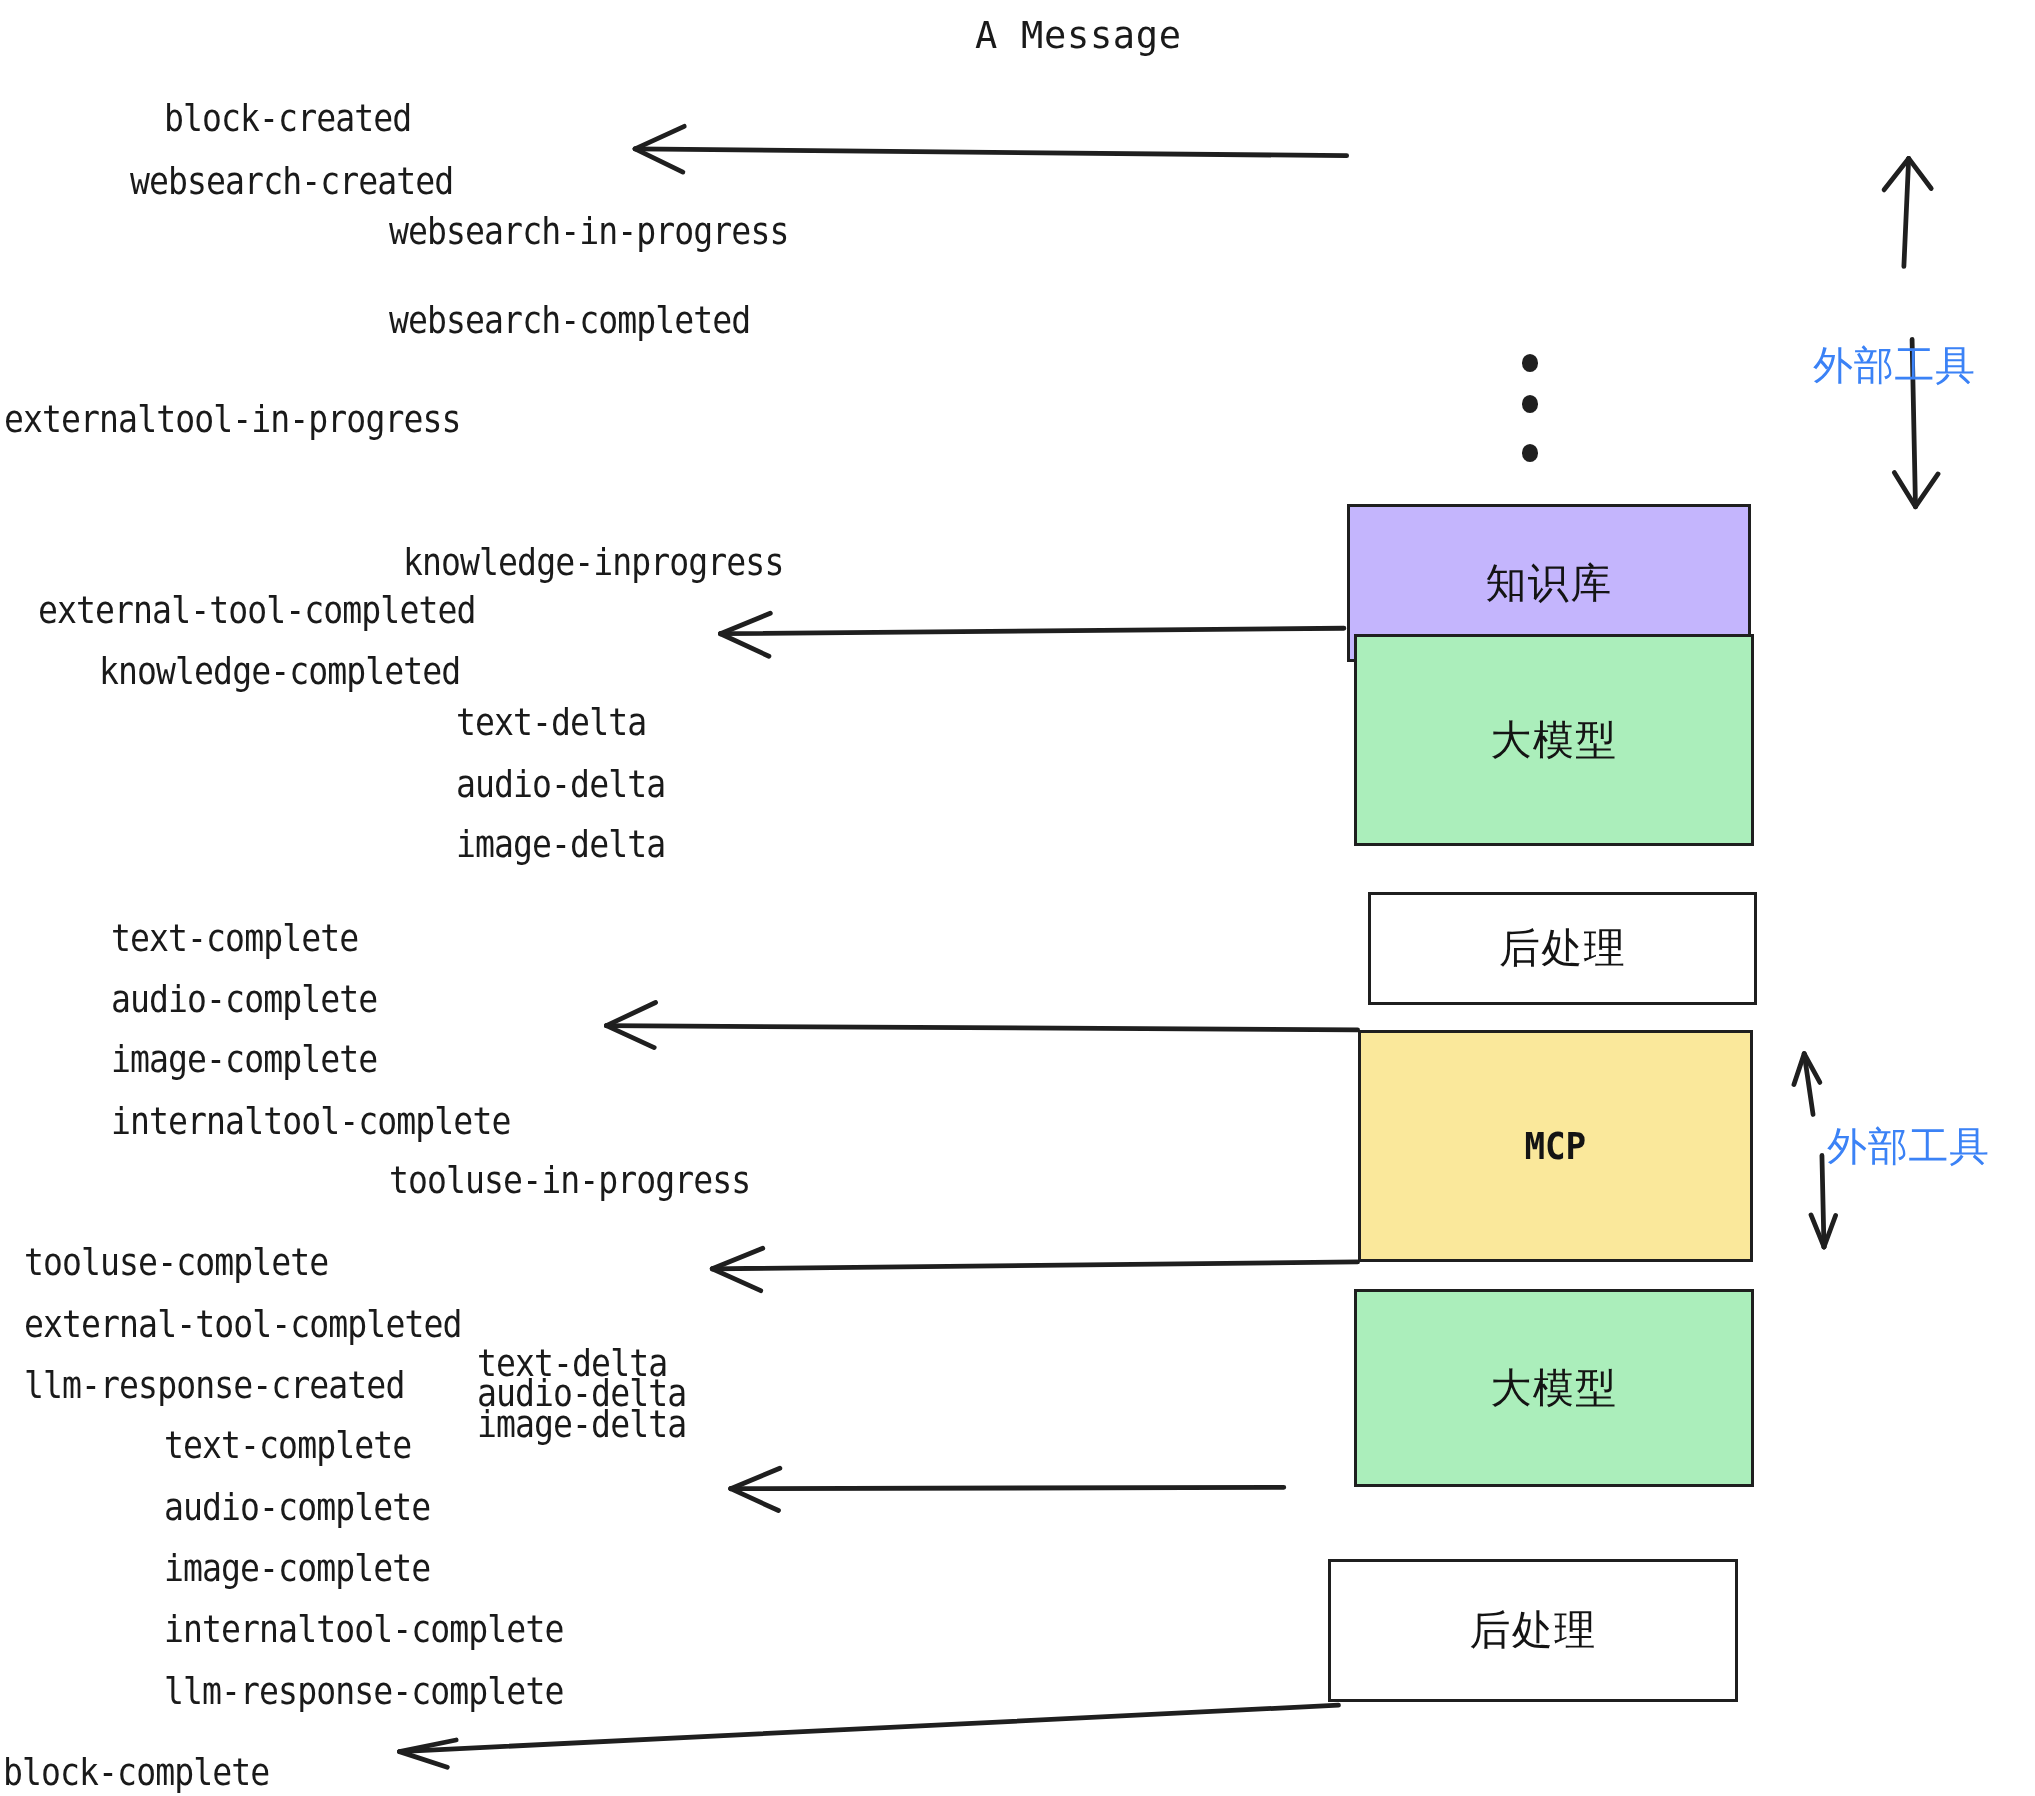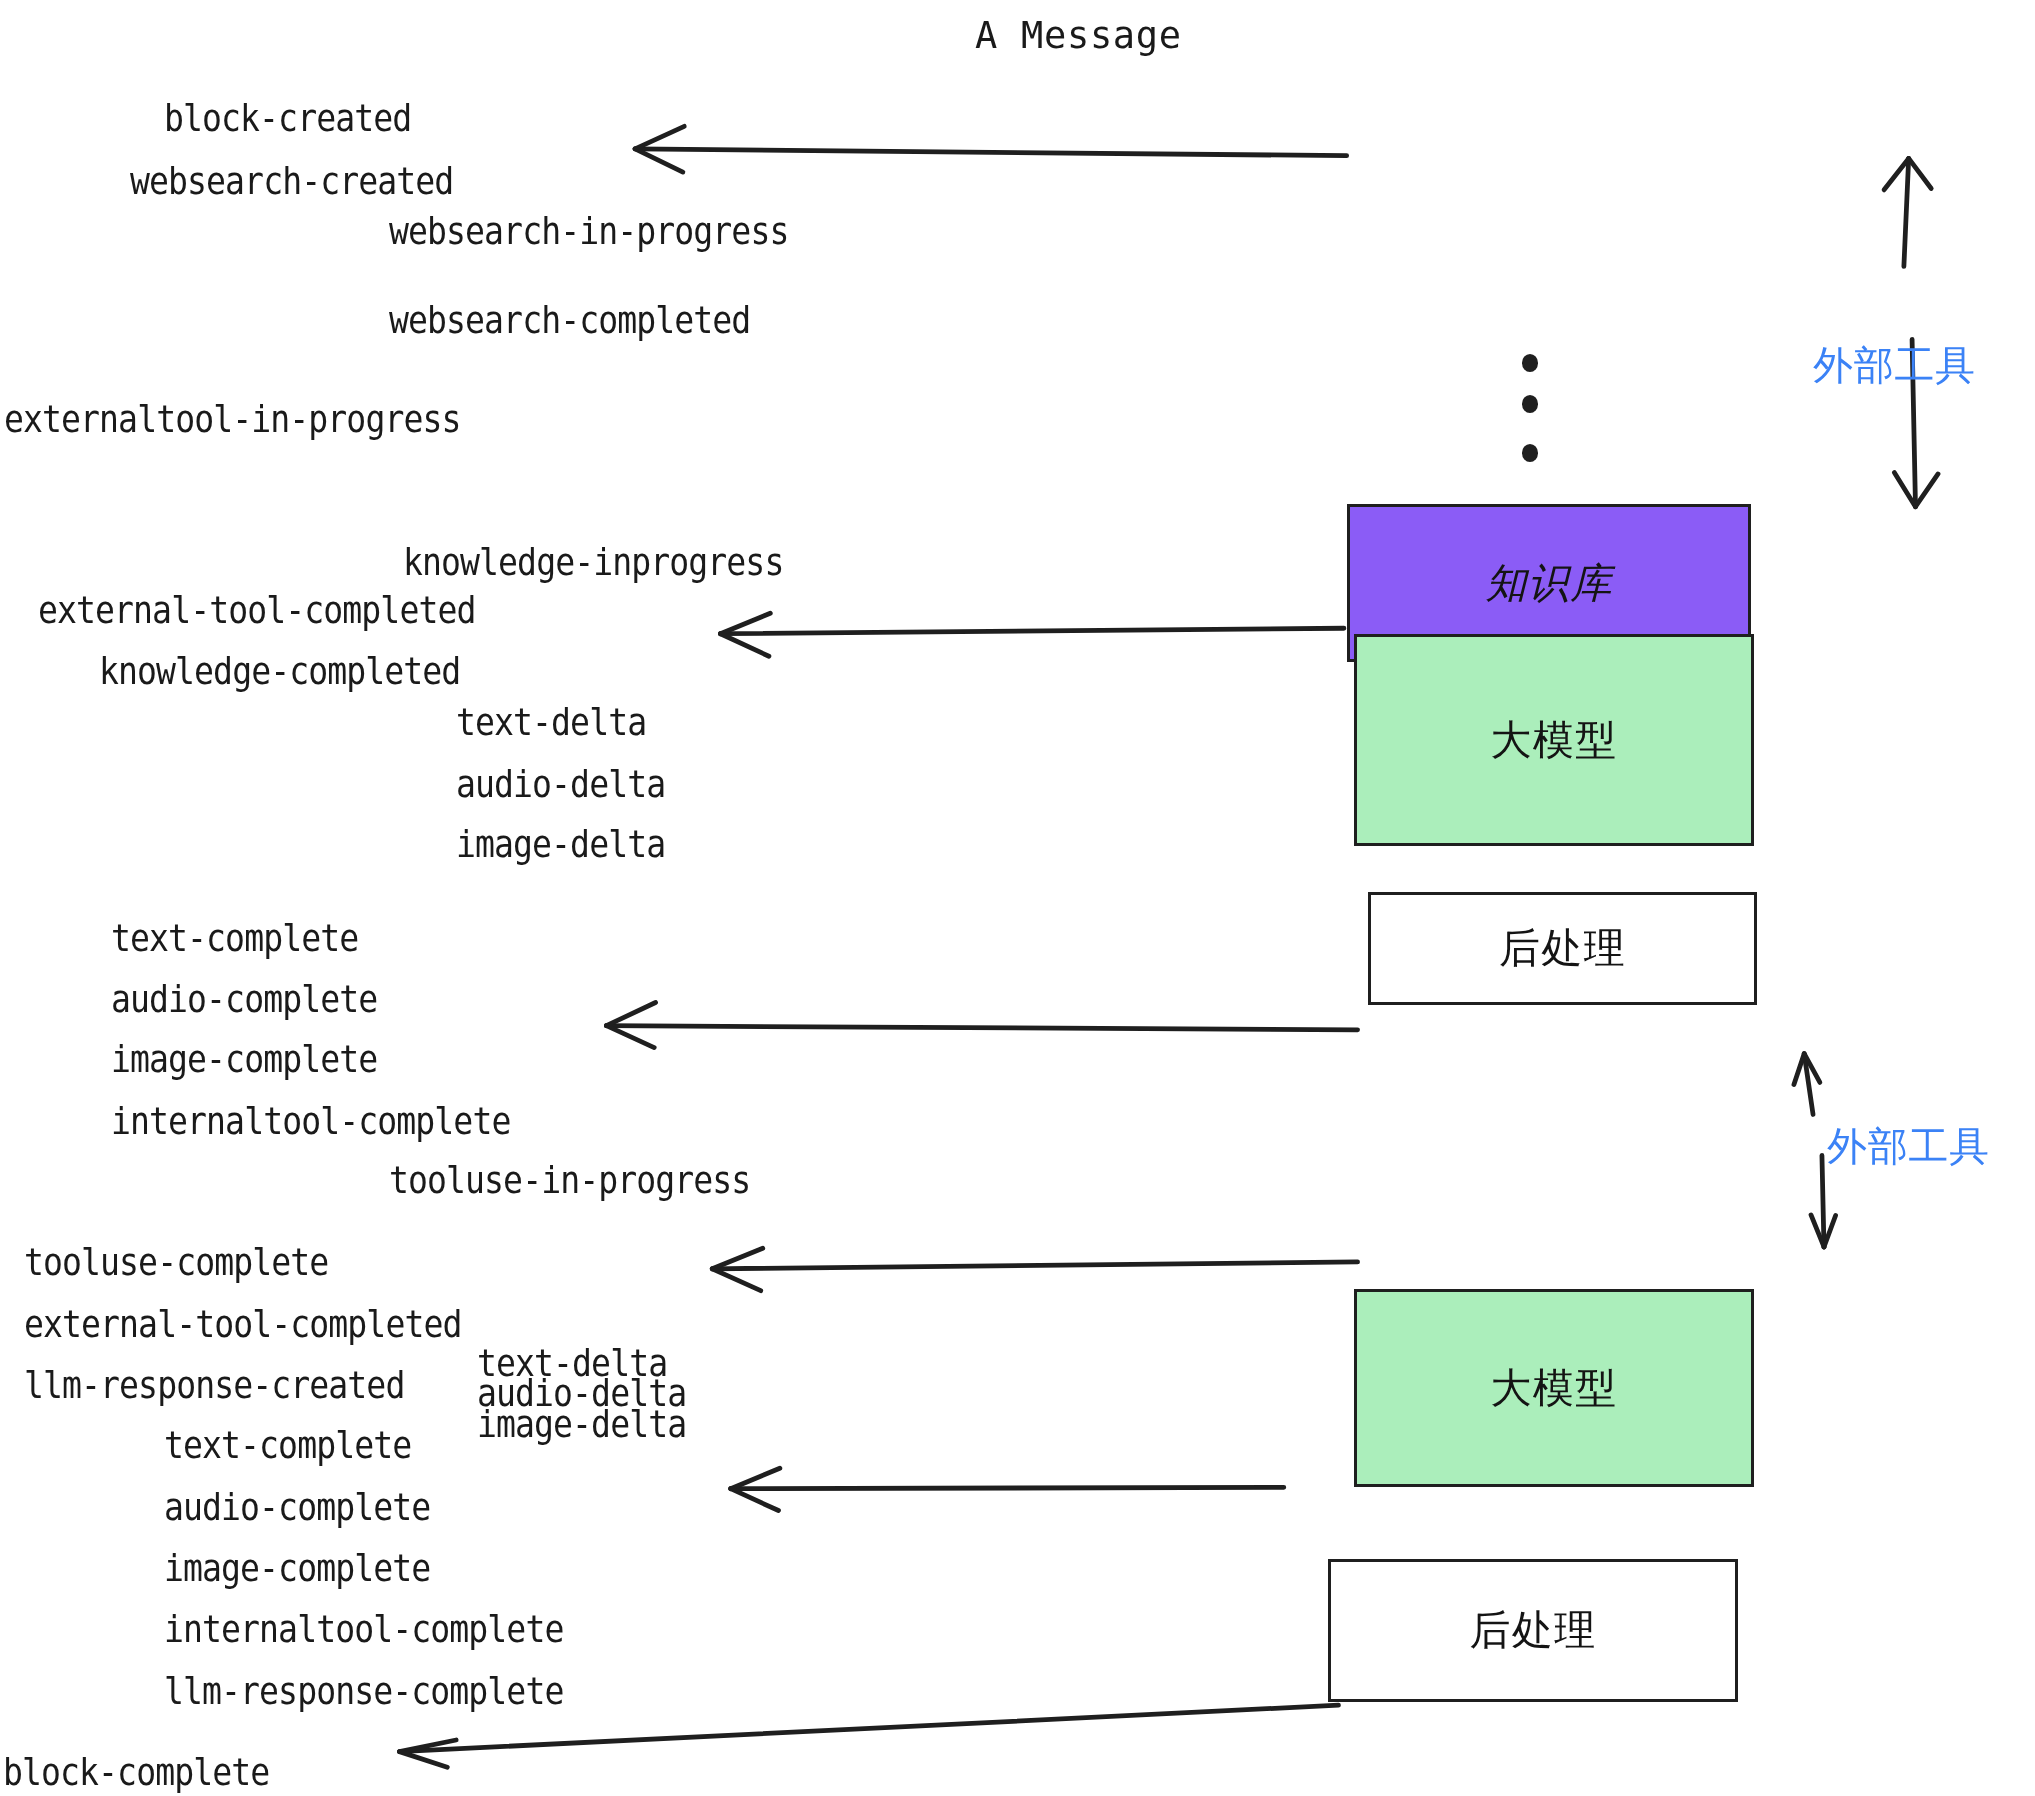--- a/index.html
+++ b/index.html
@@ -136,28 +136,31 @@
     <g fill="none" stroke="#1f1f1f" stroke-width="7" stroke-linecap="round" stroke-linejoin="round">
       <path d="M2655,1632 L2642,1543"></path>
       <path d="M2642,1543 L2627,1588"></path>
       <path d="M2642,1543 L2665,1585"></path>
       <path d="M2668,1692 L2671,1826"></path>
       <path d="M2671,1826 L2652,1779"></path>
       <path d="M2671,1826 L2688,1780"></path>
     </g>
   </svg>
 
-  <div class="box" style="left: 1347px; top: 504px; width: 404px; height: 158px; background: #8b5cf6; font-style: italic;">
+  <div class="box" style="left: 1347px; top: 504px; width: 404px; height: 158px; background: #c4b5fd;">
       <span class="boxlabel">知识库</span>
     </div>
   <div class="box" style="left: 1354px; top: 634px; width: 400px; height: 212px; background: rgb(171, 238, 187);">
       <span class="boxlabel">大模型</span>
     </div>
   <div class="box" style="left: 1368px; top: 892px; width: 389px; height: 113px; background: rgb(255, 255, 255);">
       <span class="boxlabel">后处理</span>
+    </div>
+  <div class="box mcp" style="left: 1358px; top: 1030px; width: 395px; height: 232px; background: rgb(250, 232, 155);">
+      <span class="boxlabel">MCP</span>
     </div>
   <div class="box" style="left: 1354px; top: 1289px; width: 400px; height: 198px; background: rgb(171, 238, 187);">
       <span class="boxlabel">大模型</span>
     </div>
   <div class="box" style="left: 1328px; top: 1559px; width: 410px; height: 143px; background: rgb(255, 255, 255);">
       <span class="boxlabel">后处理</span>
     </div>
 
   <div class="dot" style="left: 1522px; top: 354px;"></div>
   <div class="dot" style="left: 1522px; top: 395px;"></div>

